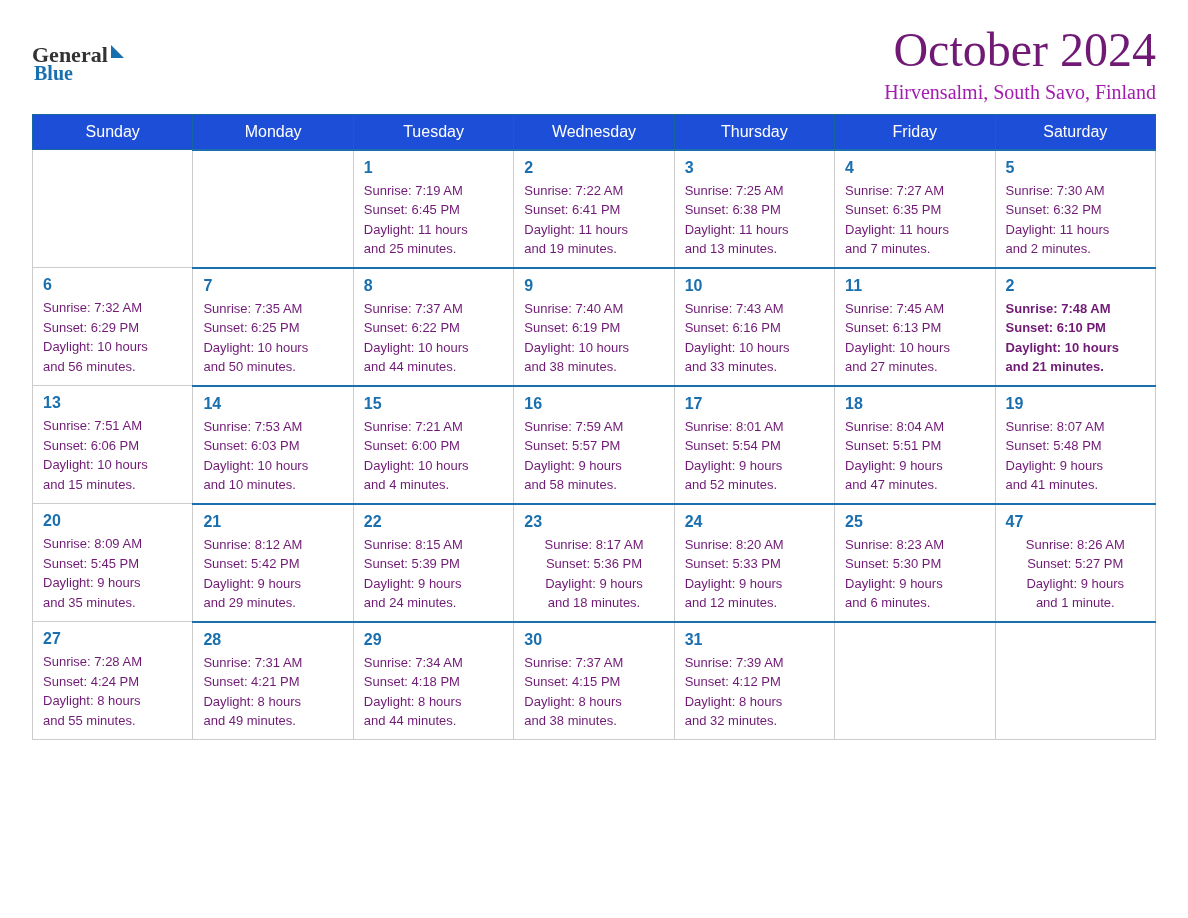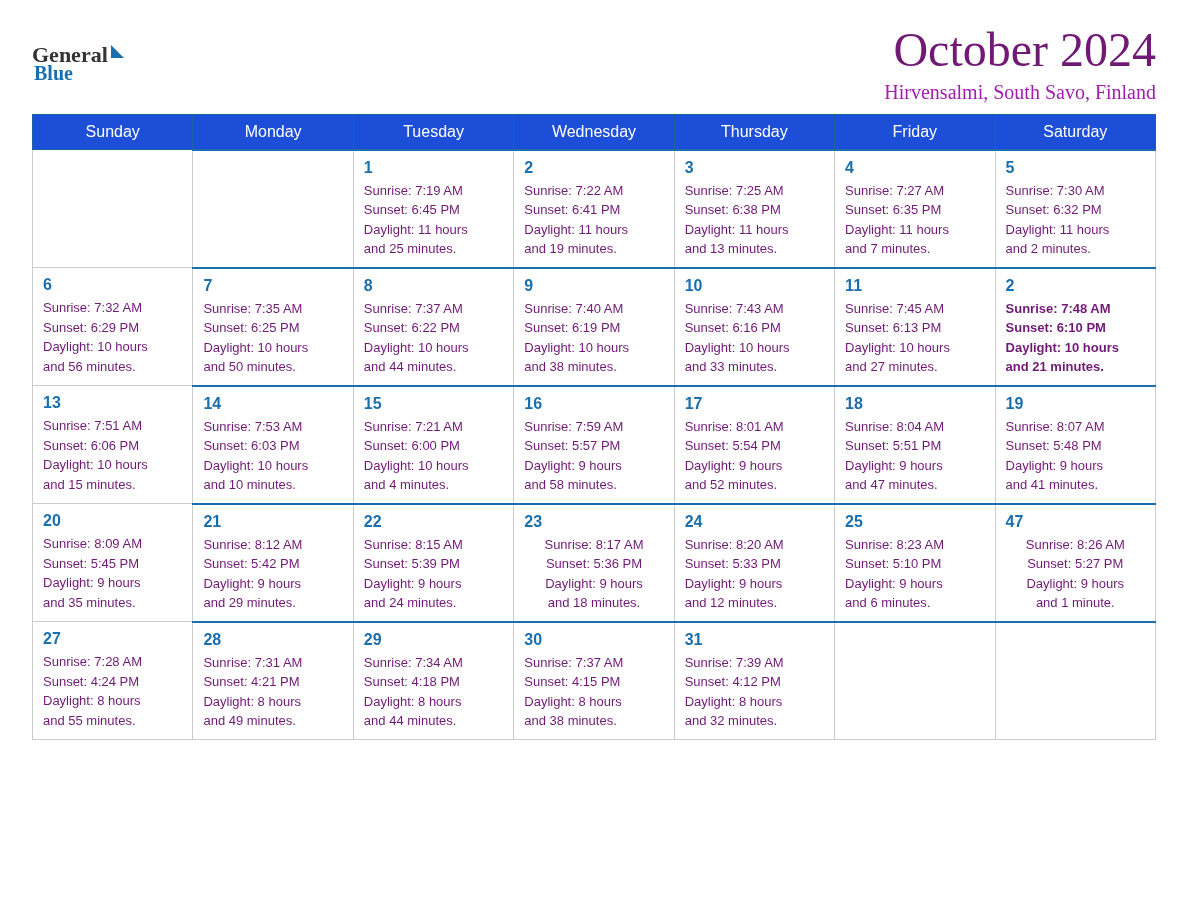--- a/index.html
+++ b/index.html
@@ -289,21 +289,21 @@
         <td>
           <span class="day-number">24</span>
           <div class="day-info" style="white-space: pre-line;">Sunrise: 8:20 AM
 Sunset: 5:33 PM
 Daylight: 9 hours
 and 12 minutes.</div>
         </td>
         <td>
           <span class="day-number">25</span>
           <div class="day-info" style="white-space: pre-line;">Sunrise: 8:23 AM
-Sunset: 5:10 PM
+Sunset: 5:30 PM
 Daylight: 9 hours
 and 6 minutes.</div>
         </td>
         <td>
           <span class="day-number">47</span>
           <div class="day-info" style="white-space: pre-line; text-align: center;">Sunrise: 8:26 AM
 Sunset: 5:27 PM
 Daylight: 9 hours
 and 1 minute.</div>
         </td>

